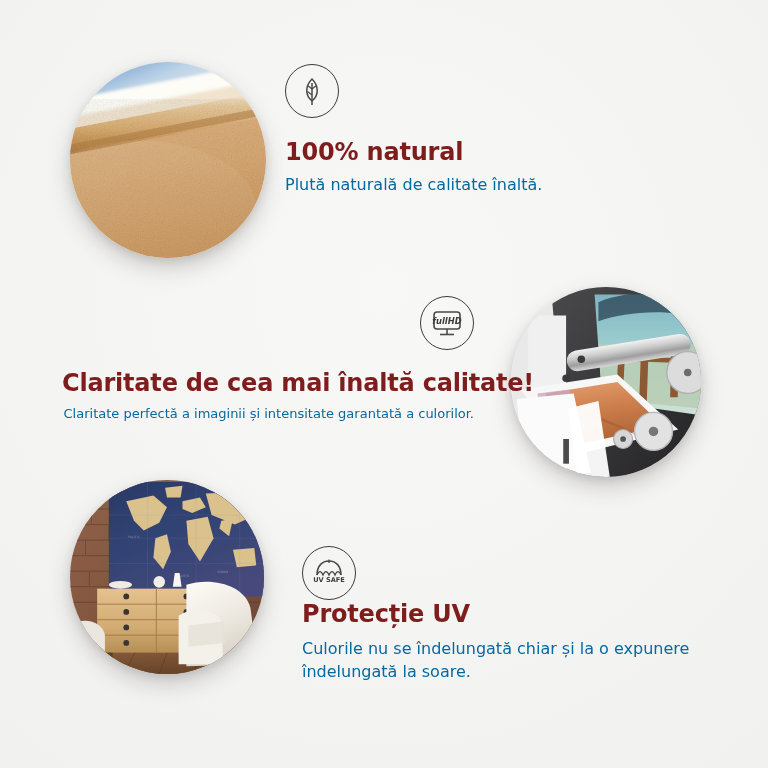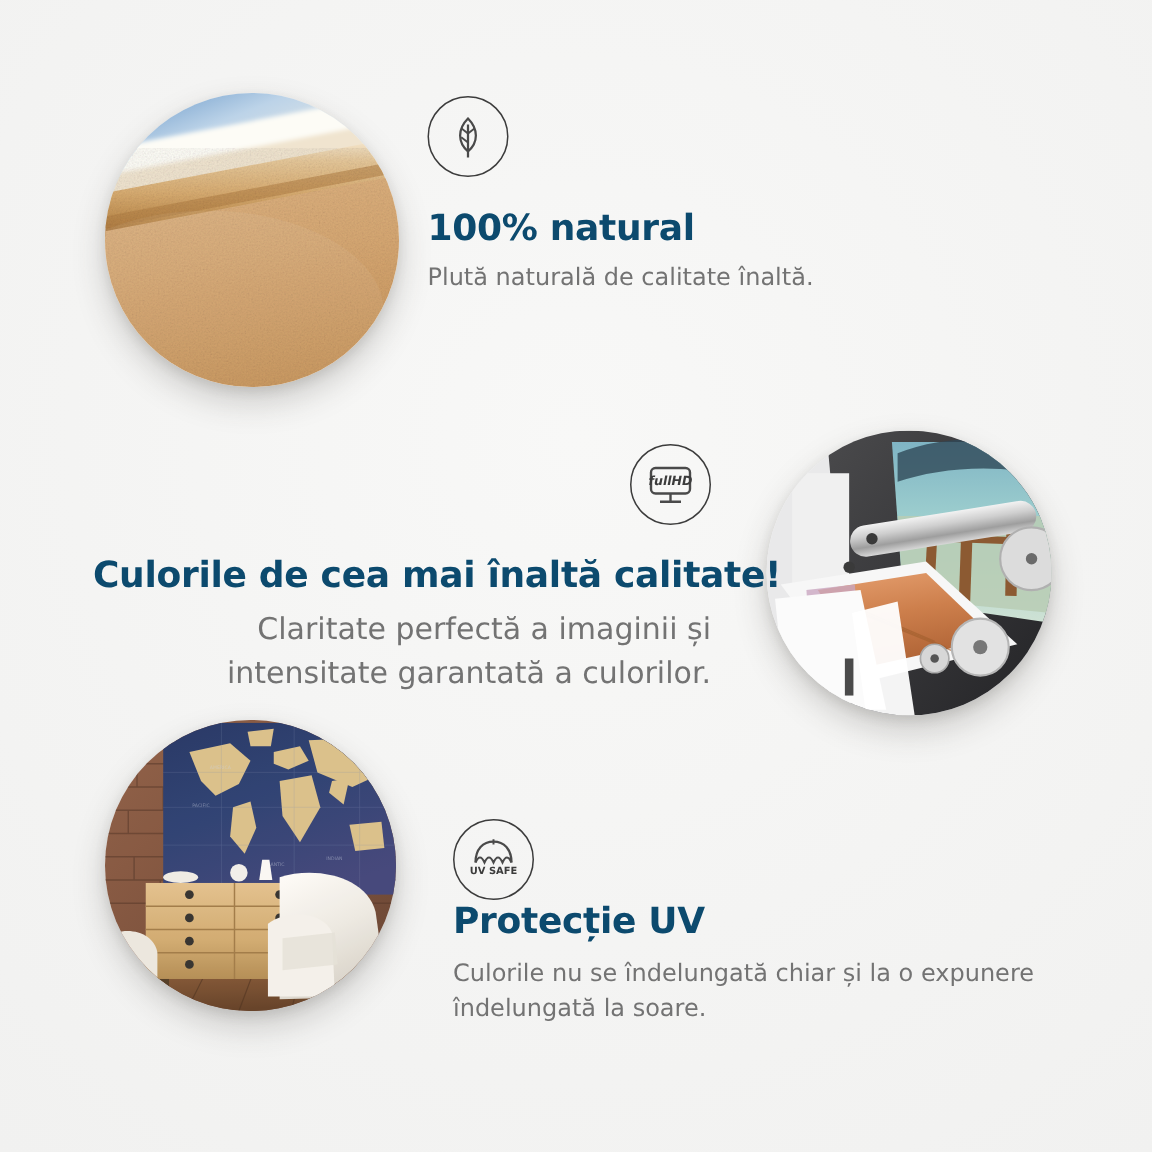--- a/index.html
+++ b/index.html
@@ -30,28 +30,28 @@
   .icon-circle {
     border: 1.6px solid #3c3c3c;
     border-radius: 50%;
     display: flex;
     align-items: center;
     justify-content: center;
     background: transparent;
   }
 
   .headline {
-    color: #0c4a6e;
+    color: #7f1d1d;
     font-weight: bold;
     letter-spacing: -0.2px;
     white-space: nowrap;
   }
 
   .subtext {
-    color: #737373;
+    color: #0369a1;
     font-weight: normal;
   }
 
   
   .photo {
     position: absolute;
     border-radius: 50%;
     overflow: hidden;
     box-shadow: 0 10px 22px rgba(60,55,50,0.22),
                 0 3px 8px rgba(60,55,50,0.12);
@@ -69,21 +69,21 @@
   
   #photo-print { left: 511px; top: 287px; width: 190px; height: 190px; }
 
   #feature-print {
     left: 62px; top: 296px; width: 412px;
     text-align: right;
   }
   #feature-print .icon-wrap { display: flex; justify-content: flex-end; }
   #feature-print .icon-circle { width: 54px; height: 54px; text-decoration: underline; }
   #feature-print .headline { font-size: 24px; margin-top: 19px; }
-  #feature-print .subtext  { font-size: 20px; margin-top: 8px; line-height: 1.45; white-space: normal; }
+  #feature-print .subtext  { font-size: 13px; margin-top: 8px; line-height: 1.45; white-space: normal; }
 
   
   #photo-room { left: 70px; top: 480px; width: 194px; height: 194px; }
 
   #feature-uv { left: 302px; top: 546px; width: 420px; }
   #feature-uv .icon-circle { width: 54px; height: 54px; }
   #feature-uv .headline { font-size: 24px; margin-top: 0; }
   #feature-uv .subtext  { font-size: 16px; margin-top: 9px; line-height: 1.45; white-space: normal; }
 </style>
 </head>
@@ -227,21 +227,21 @@
   <div class="icon-wrap">
     <div class="icon-circle">
       <svg width="36" height="36" viewBox="0 0 36 36">
         <rect x="5" y="7" width="26" height="17" rx="3" fill="none" stroke="#4a4a4a" stroke-width="1.6"></rect>
         <line x1="18" y1="24" x2="18" y2="29" stroke="#4a4a4a" stroke-width="1.6"></line>
         <line x1="11" y1="29.5" x2="25" y2="29.5" stroke="#4a4a4a" stroke-width="1.6"></line>
         <text x="18" y="18.6" text-anchor="middle" font-family="'DejaVu Sans','Liberation Sans',sans-serif" font-size="8.4" font-weight="bold" font-style="italic" fill="#3c3c3c">fullHD</text>
       </svg>
     </div>
   </div>
-  <div class="headline">Culorile de cea mai înaltă calitate!</div>
+  <div class="headline">Claritate de cea mai înaltă calitate!</div>
   <div class="subtext">Claritate perfectă a imaginii și intensitate garantată a culorilor.</div>
 </div>
 
 <div class="photo" id="photo-room">
   <svg viewBox="0 0 200 200" preserveAspectRatio="xMidYMid slice">
     <defs>
       <linearGradient id="mapBg" x1="0" y1="0" x2="0.6" y2="1">
         <stop offset="0%" stop-color="#1b2e63"></stop>
         <stop offset="50%" stop-color="#233a72"></stop>
         <stop offset="100%" stop-color="#3a3f7a"></stop>

